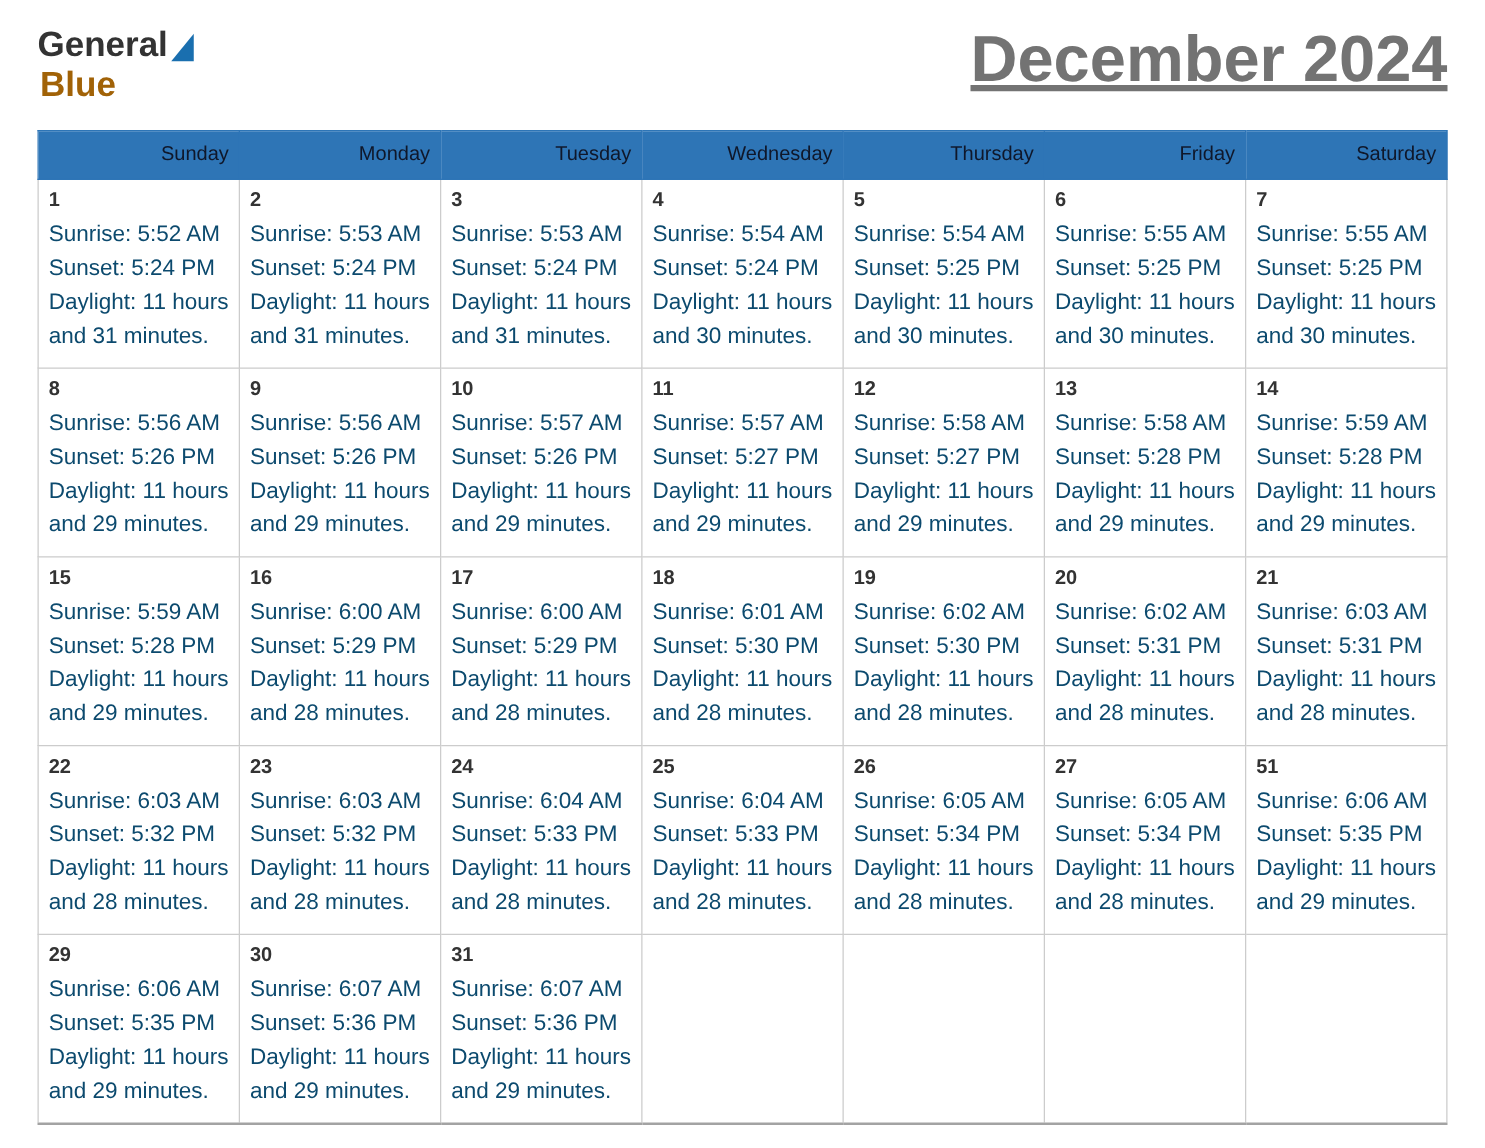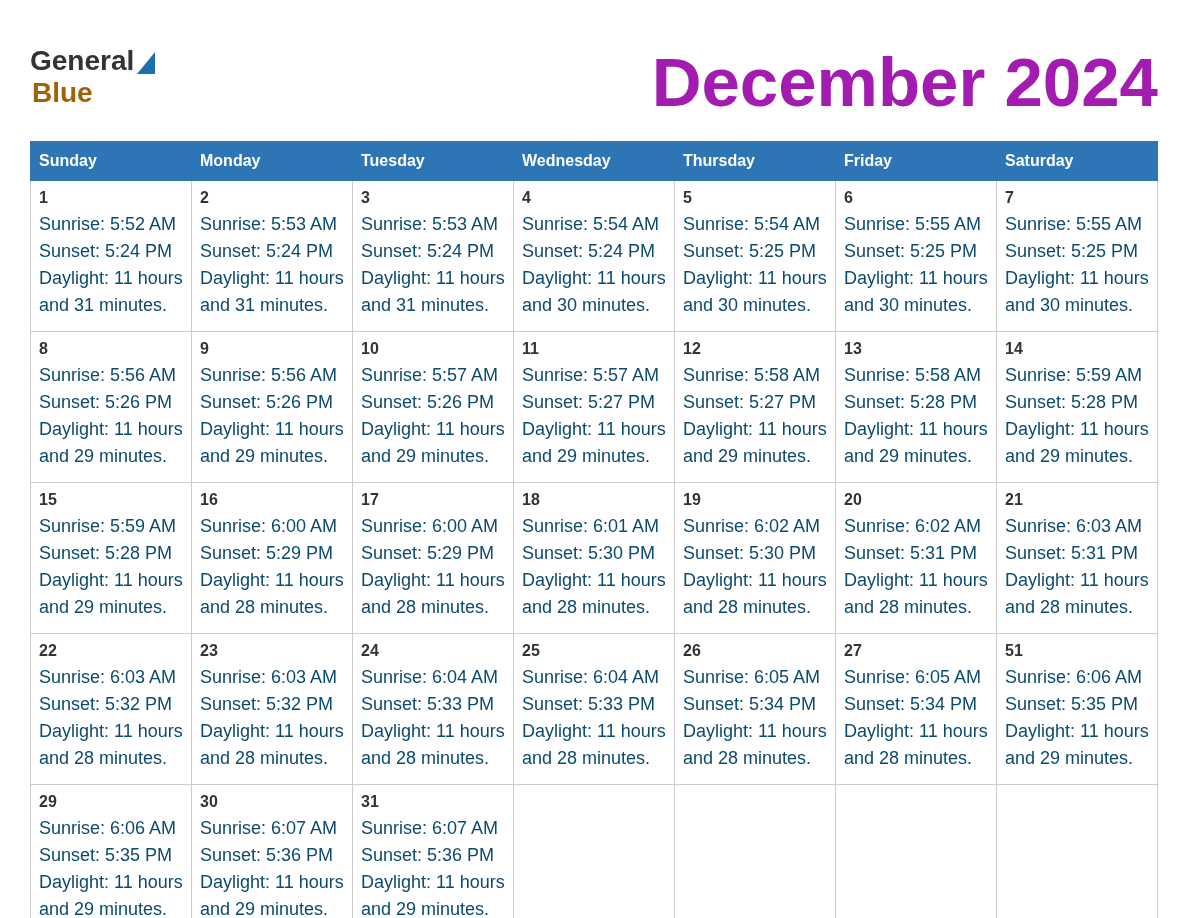--- a/index.html
+++ b/index.html
@@ -9,21 +9,20 @@
       width: 1188px;
       min-height: 918px;
       padding: 20px 30px;
     }
 
     .header-section {
       display: flex;
       justify-content: space-between;
       align-items: flex-start;
       margin-bottom: 20px;
-      margin-top: 25px;
     }
 
     .logo-text-general {
       font-size: 28px;
       font-weight: bold;
       color: #333;
     }
 
     .logo-icon {
       width: 0;
@@ -51,45 +50,46 @@
       font-weight: bold;
       color: #a16207;
       margin-left: 2px;
     }
 
     .title-section {
       text-align: right;
     }
 
     .month-title {
-      font-size: 69px;
-      font-weight: bold;
-      color: #a21caf;
+      font-size: 52px;
+      font-weight: bold;
+      color: #737373;
       line-height: 1.1;
+      text-decoration: underline;
     }
 
     .location-subtitle {
       font-size: 22px;
       color: #555;
       margin-top: 4px;
     }
 
     .calendar-table {
       width: 100%;
       border-collapse: collapse;
       table-layout: fixed;
     }
 
     .calendar-table thead tr th {
       background-color: #2e75b6;
-      color: #ffffff;
+      color: #0f172a;
       padding: 10px 8px;
       font-size: 16px;
-      font-weight: bold;
-      text-align: left;
+      font-weight: normal;
+      text-align: right;
       border: 1px solid #2e75b6;
     }
 
     .calendar-table tbody tr td {
       vertical-align: top;
       padding: 8px 8px 12px 8px;
       border: 1px solid #cccccc;
       font-size: 13px;
       color: #333;
       height: 100px;

